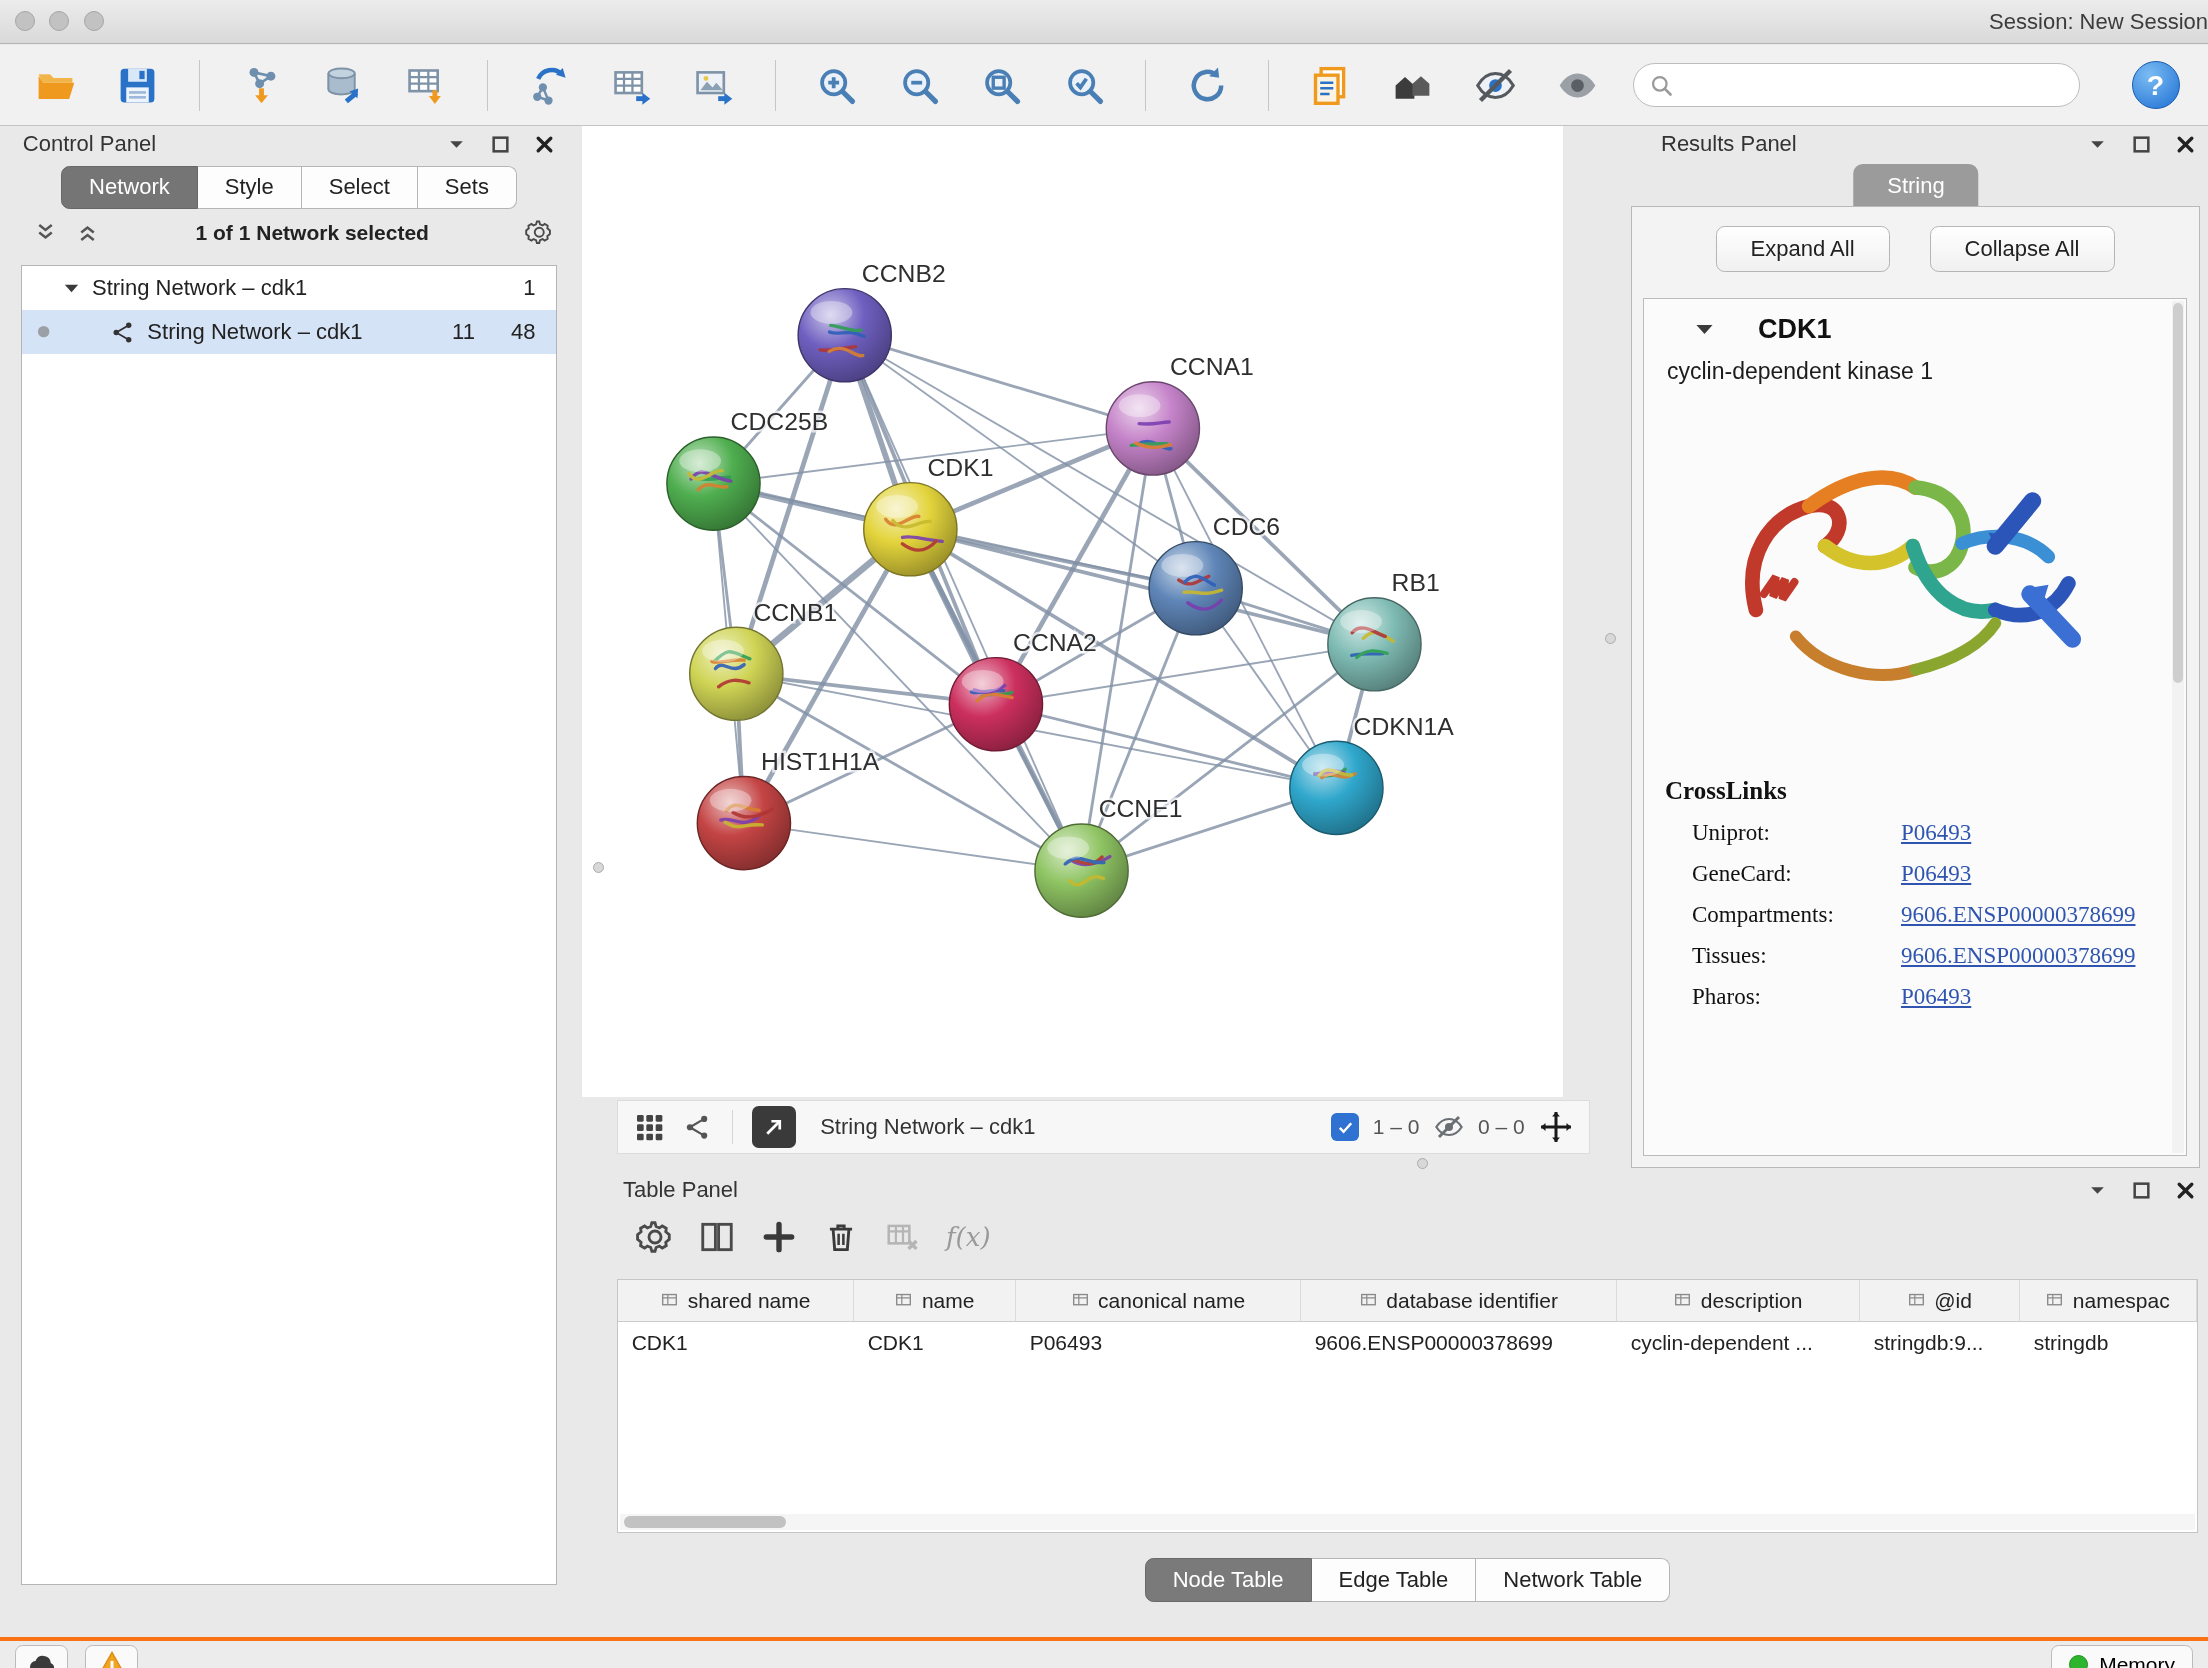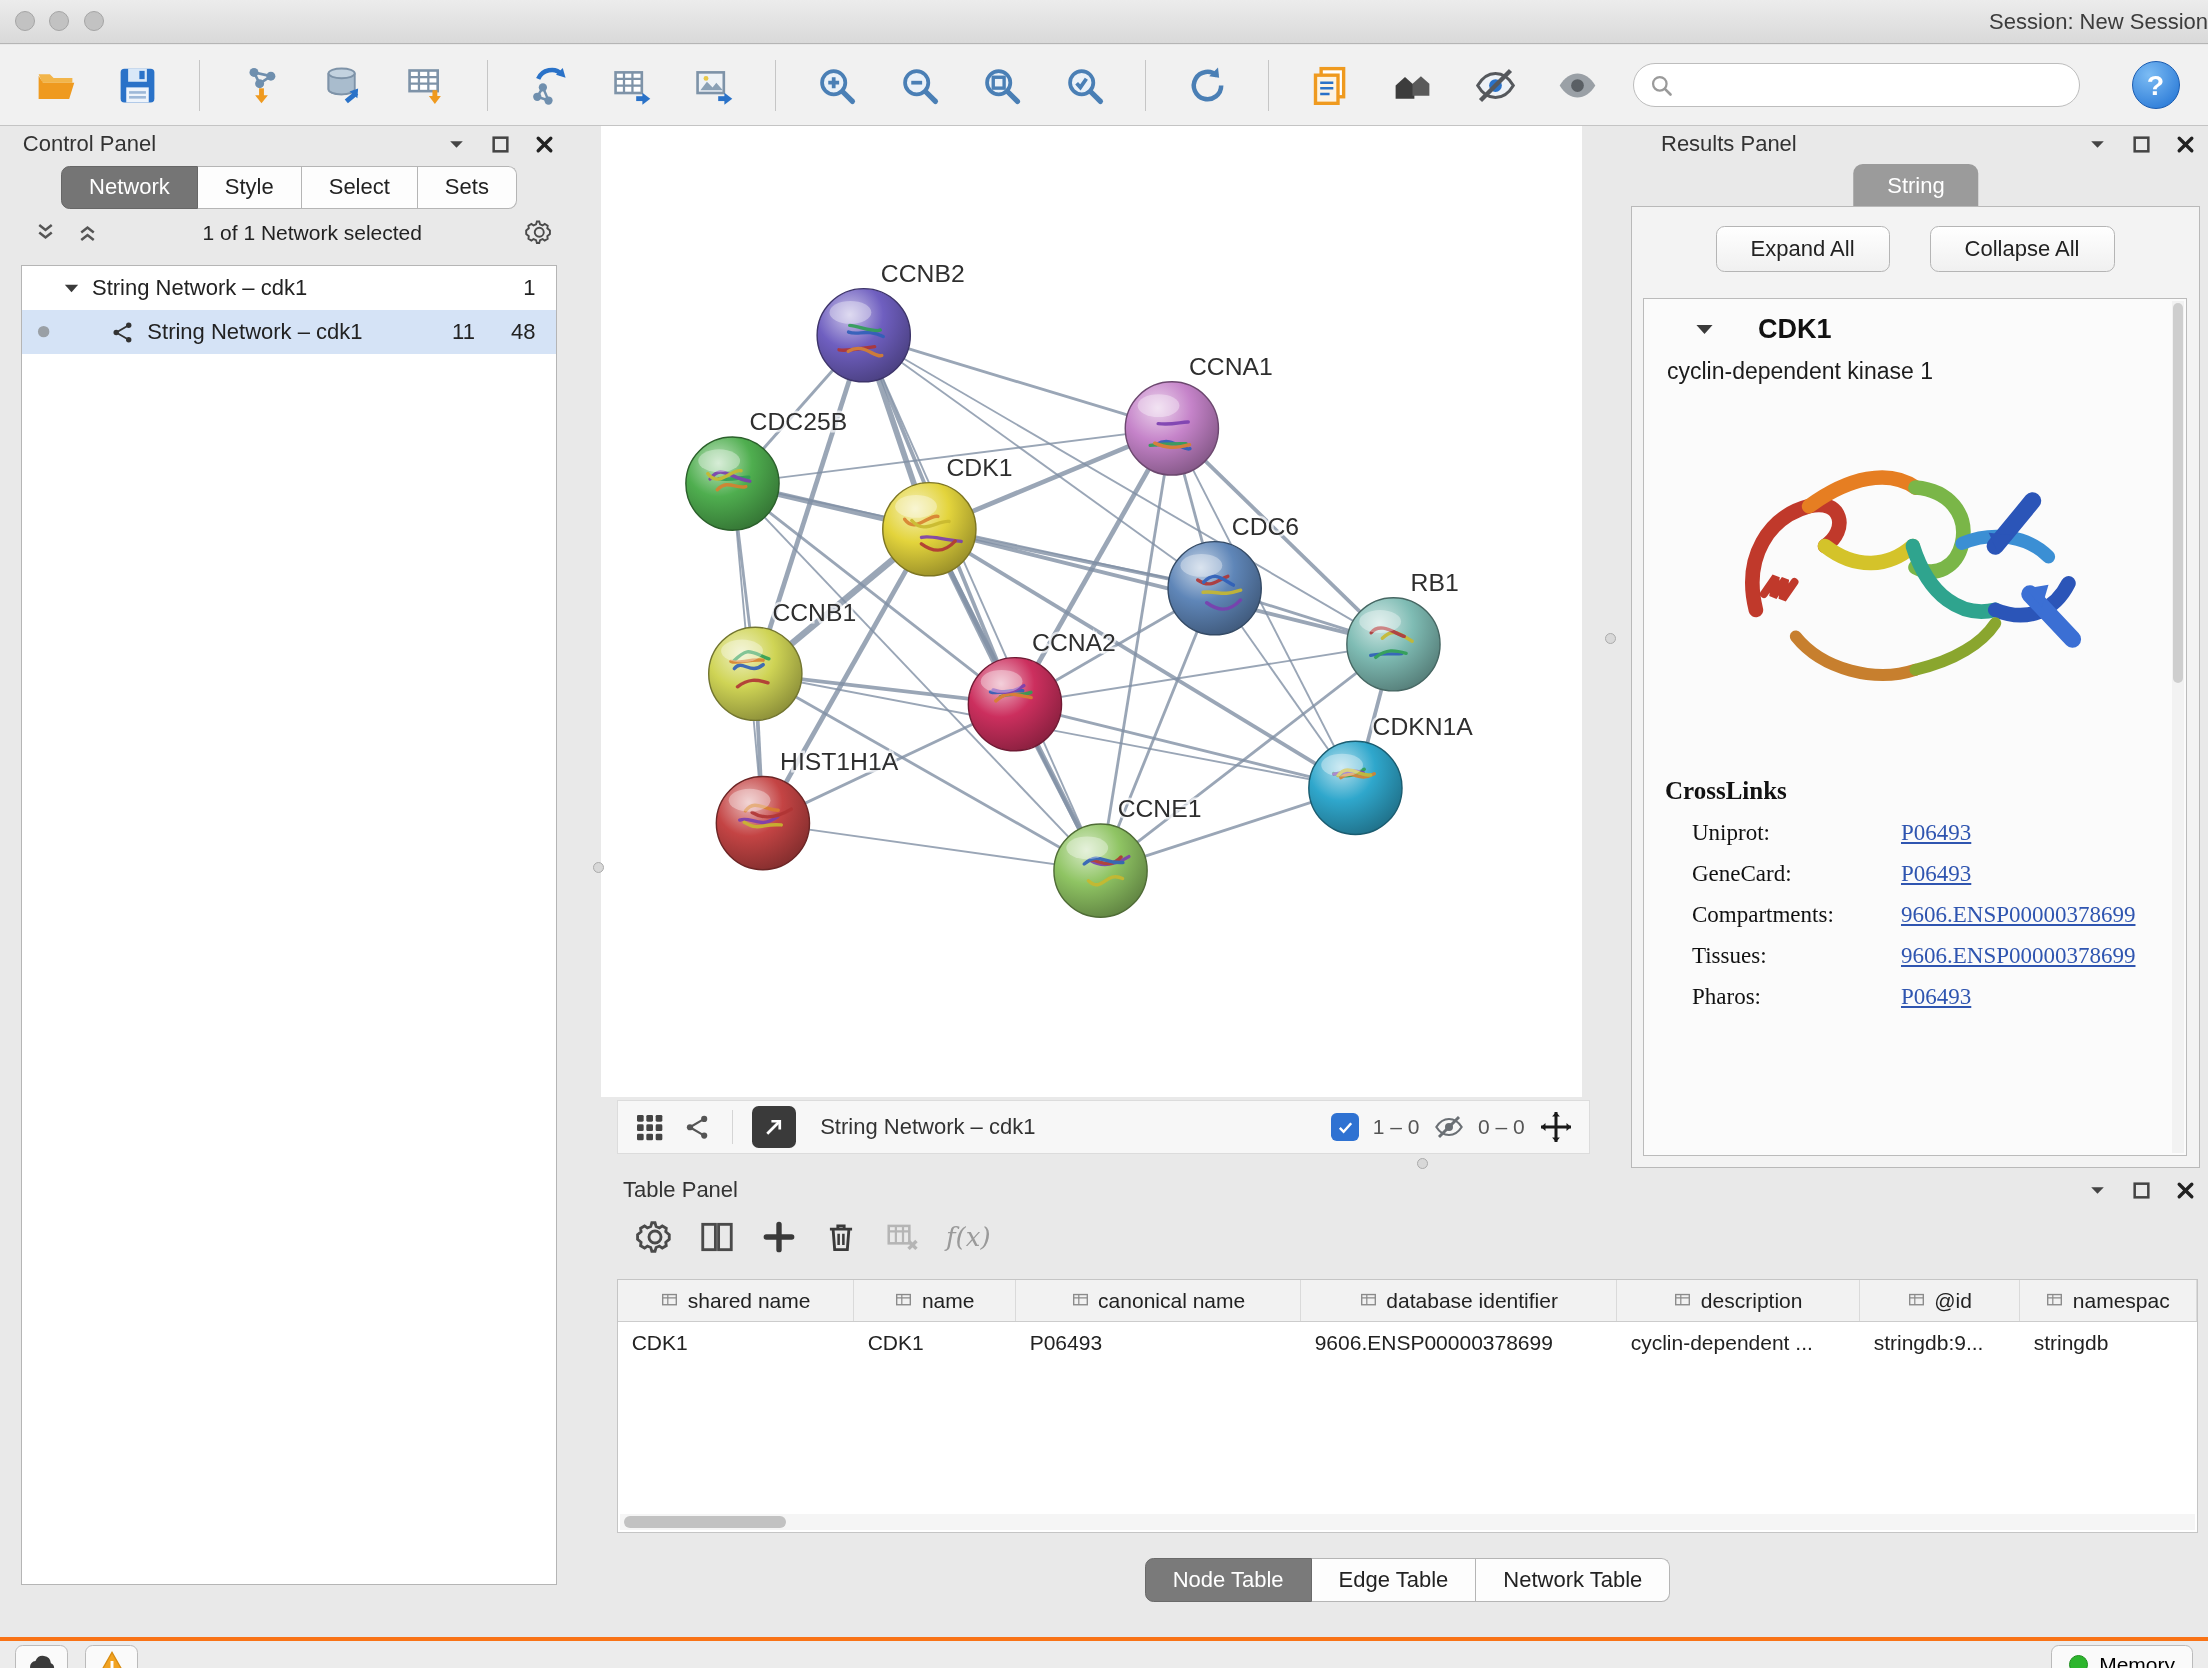--- a/index.html
+++ b/index.html
@@ -28,30 +28,30 @@
   .pc-icon{width:21px;height:21px;}
 
   
   .control-panel{position:absolute;left:9.5px;top:126px;width:559px;height:1470px;}
   .control-panel .panel-header{padding-left:13.3px;}
   .cp-tabs{display:flex;justify-content:center;margin:3.8px 0 5.7px;}
   .cp-tab{height:43px;padding:0 27px;font-size:22px;background:#fdfdfd;border:1px solid #b5b5b5;border-left:none;display:flex;align-items:center;color:#222;}
   .cp-tab:first-child{border-left:1px solid #b5b5b5;border-radius:8.6px 0 0 8.6px;}
   .cp-tab:last-child{border-radius:0 8.6px 8.6px 0;}
   .cp-tab.selected{background:#757575;color:#fff;border-color:#676767;}
-  .cp-subrow{display:flex;align-items:center;padding:3.8px 15px 1.9px 23px;gap:17px;font-size:21px;}
+  .cp-subrow{display:flex;align-items:center;padding:3.8px 15px 1.9px 23px;gap:17px;font-size:21px;font-weight:bold;}
   .cp-status{flex:1;text-align:center;color:#222;}
   .cp-tree{position:absolute;left:11.4px;right:11.4px;top:139px;bottom:11.4px;background:#fff;border:1px solid #b5b5b5;font-size:22px;overflow:hidden;}
   .tree-row{display:flex;align-items:center;height:44px;padding:0 15px;gap:11.4px;}
   .tree-row.selected{background:#d5e3f6;}
   .tree-indent{width:13.3px;flex:none;}
   .tree-counts{margin-left:auto;display:flex;gap:36px;color:#222;padding-right:5.7px;}
 
   
-  .network-view{position:absolute;left:601px;top:126px;width:981px;height:971px;background:#fff;}
+  .network-view{position:absolute;left:582px;top:126px;width:981px;height:971px;background:#fff;}
   .network-footer{position:absolute;left:617px;top:1100px;width:973px;height:54px;background:#f7f7f7;border:1px solid #dcdcdc;display:flex;align-items:center;gap:19px;padding:0 15px;font-size:21px;color:#444;}
   .nf-sep{width:1px;height:34px;background:#d5d5d5;}
   .nf-darkbtn{width:44px;height:42px;background:#3a3a3a;border-radius:6.7px;border:none;display:flex;align-items:center;justify-content:center;}
   .nf-title{font-size:22px;color:#333;margin-left:5.7px;}
   .nf-right{margin-left:auto;display:flex;align-items:center;gap:13.3px;}
   .nf-check{width:28.5px;height:28.5px;border-radius:5.7px;background:#2f72d2;display:flex;align-items:center;justify-content:center;}
   .nf-count{color:#555;}
 
   
   .splitter-dot{position:absolute;width:11.4px;height:11.4px;border-radius:50%;background:#d8d8d8;border:1px solid #ababab;}

